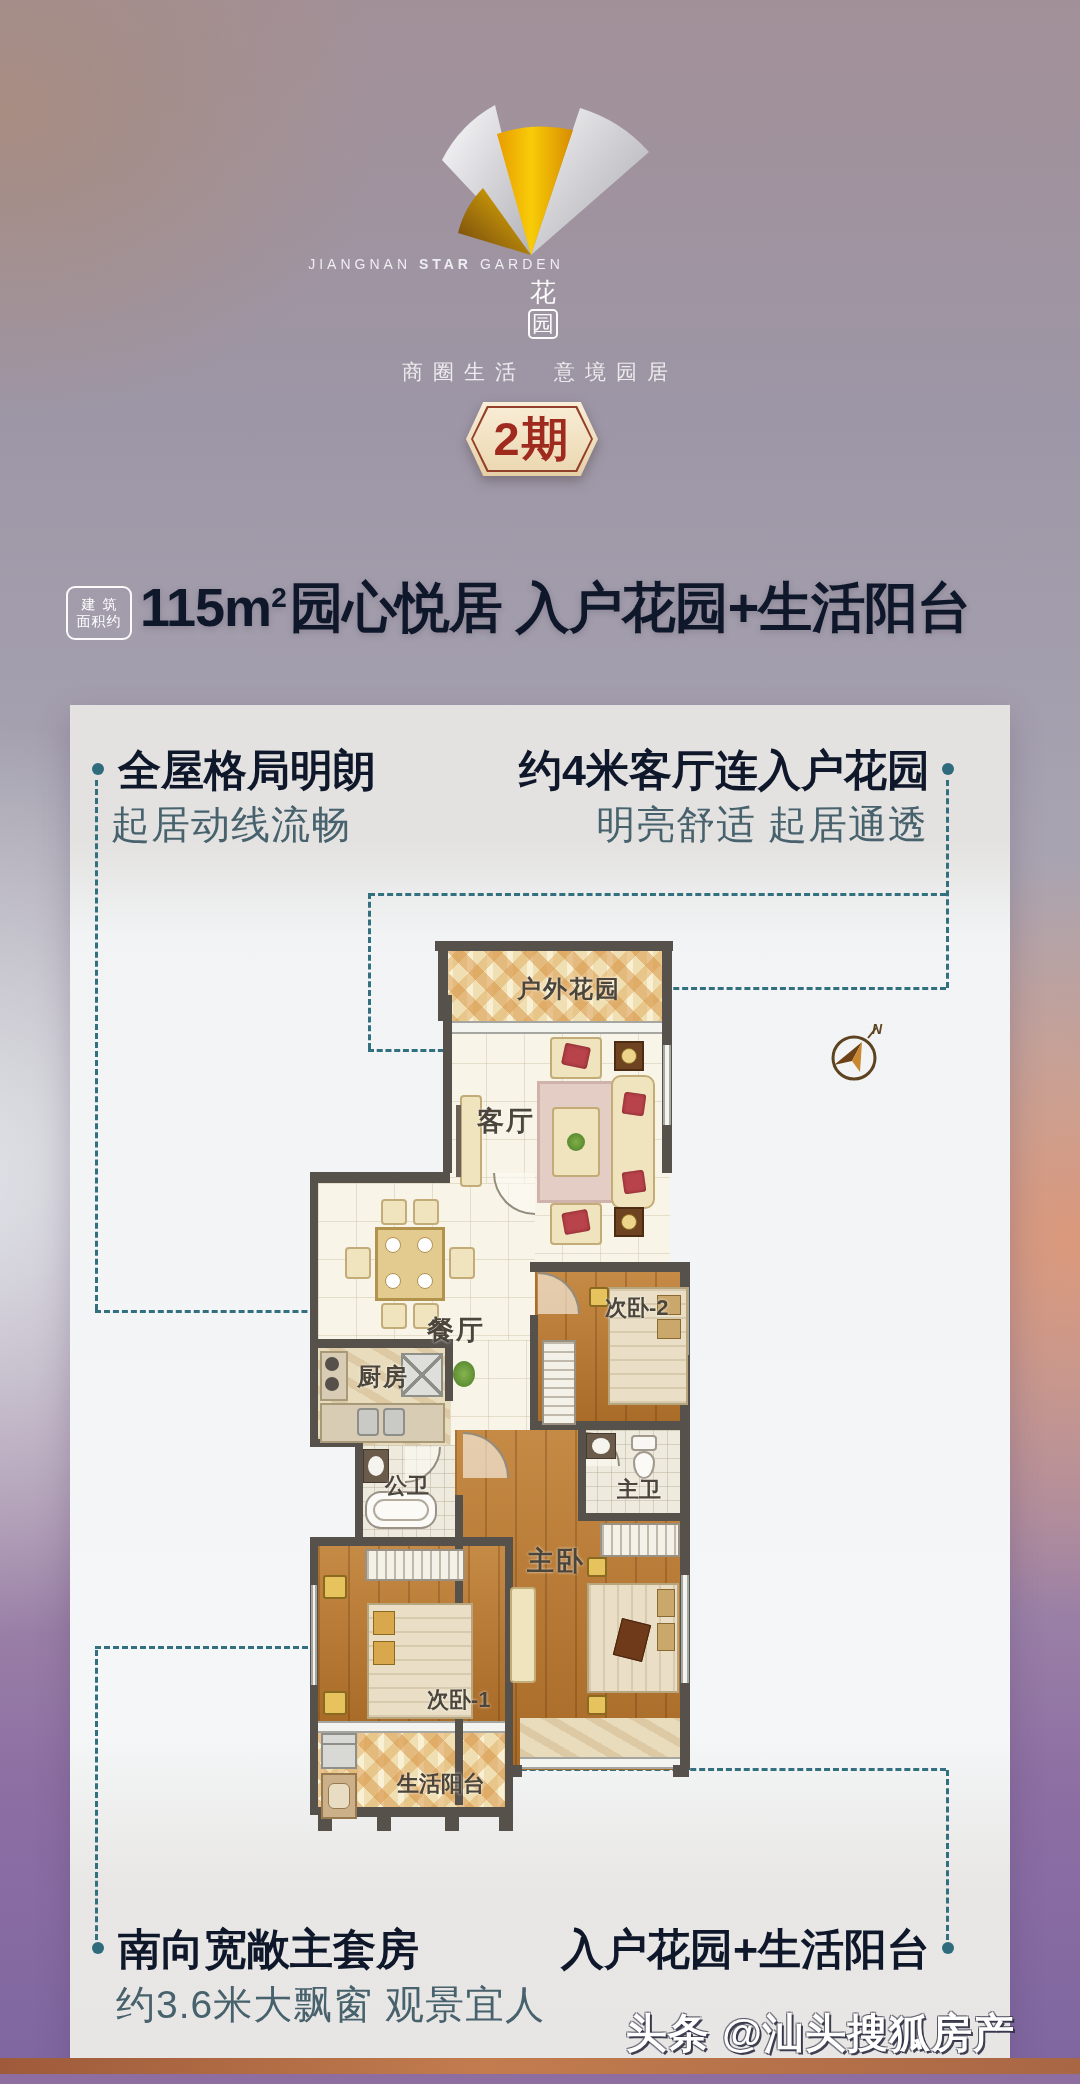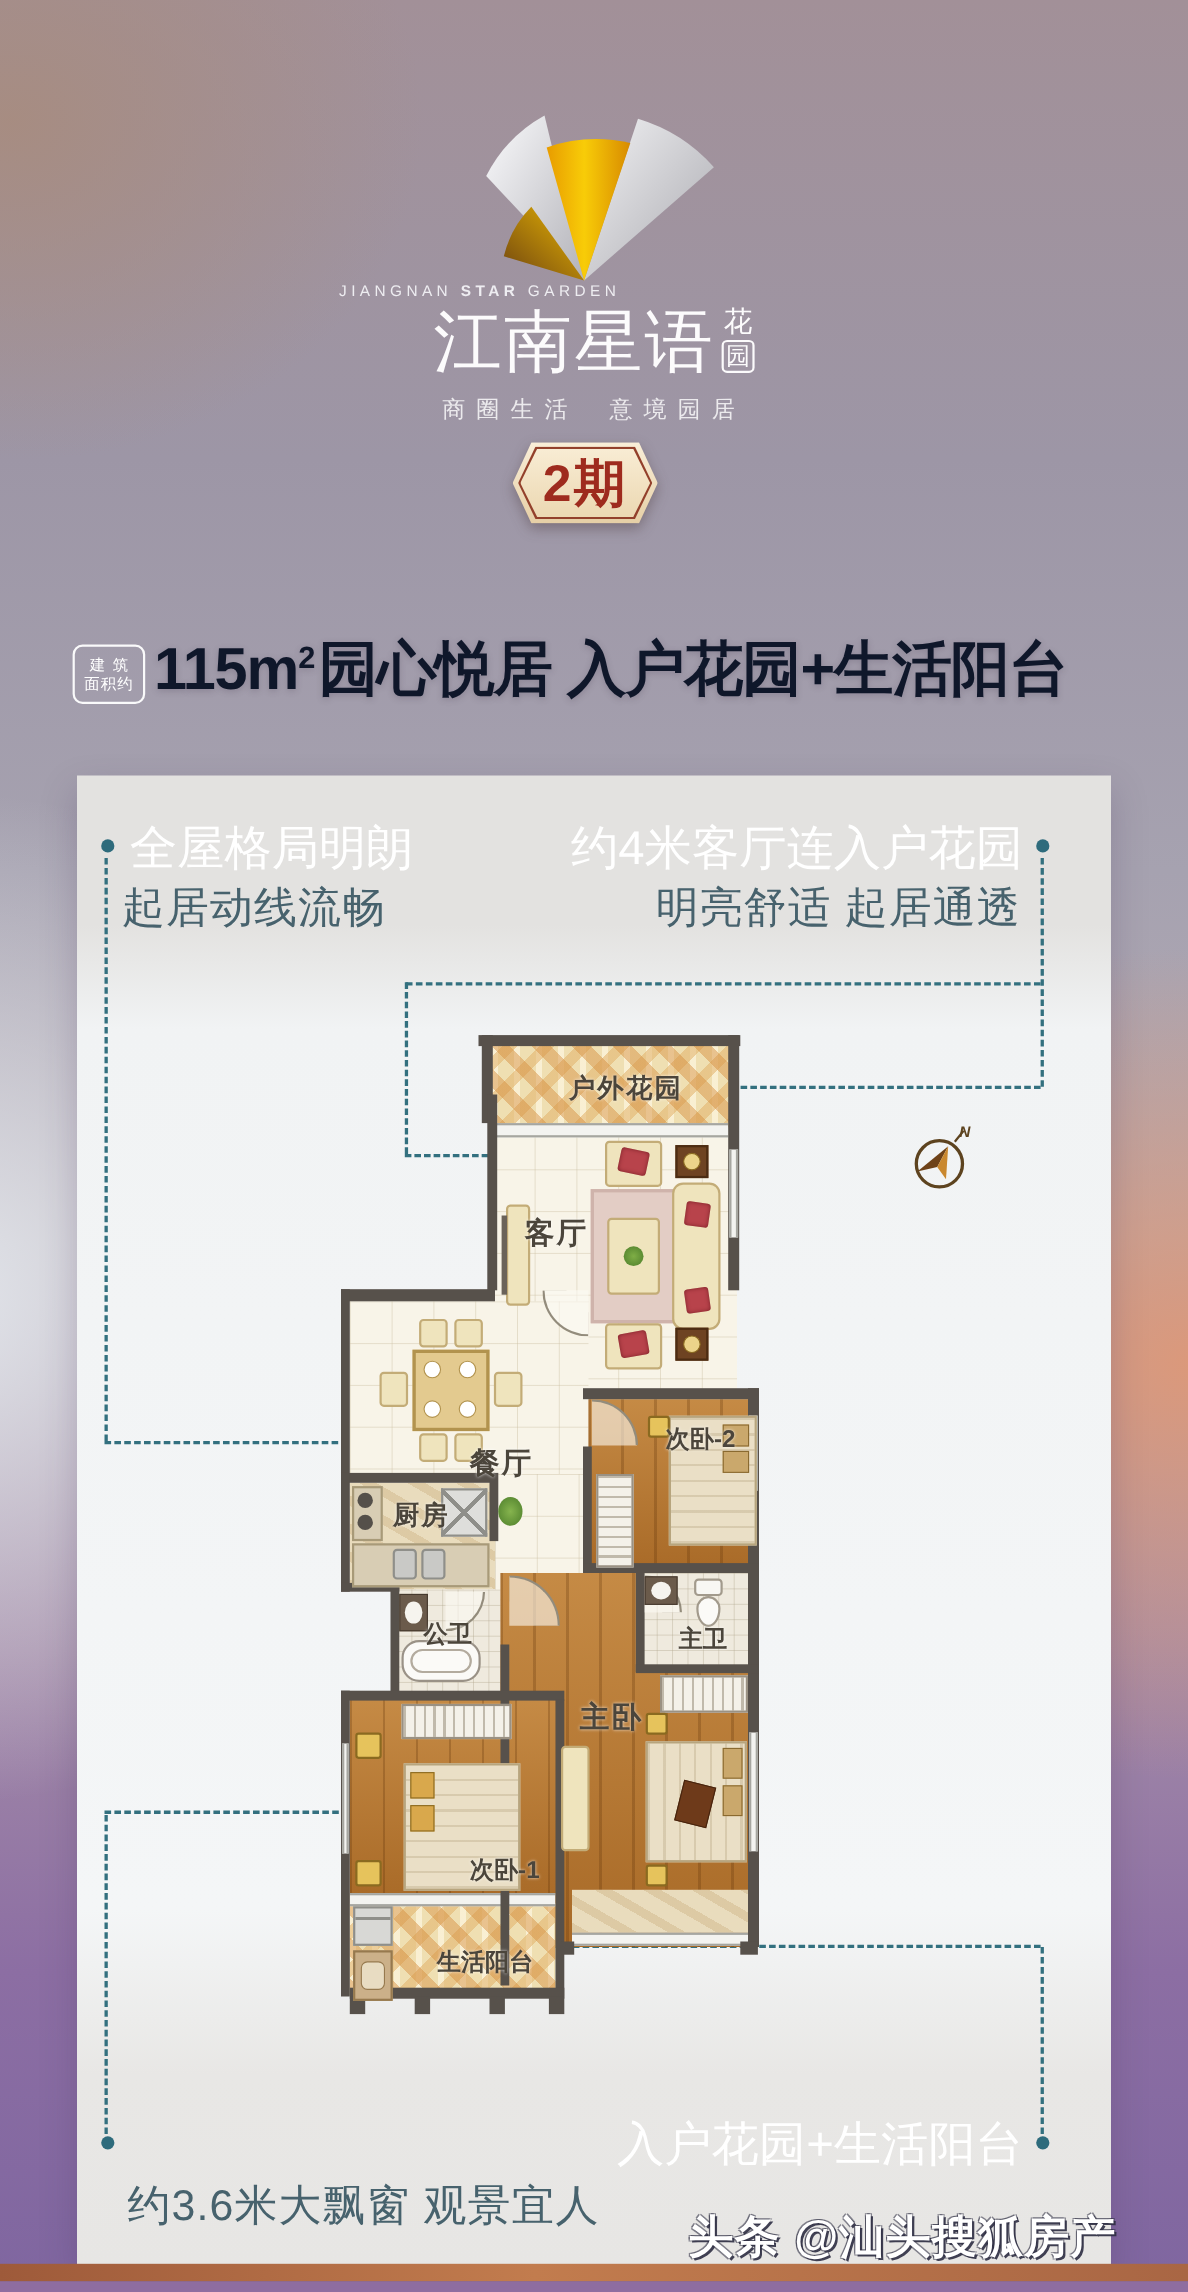--- a/index.html
+++ b/index.html
@@ -49,21 +49,21 @@
   .area-badge .r2{font-size:14px;letter-spacing:1px;}
   .headline{position:absolute;left:140px;top:572px;width:900px;color:#0f172a;
     font-size:54px;font-weight:800;letter-spacing:-1px;white-space:nowrap;
     text-shadow:0 2px 6px rgba(70,60,80,.25);}
   .headline sup{font-size:28px;font-weight:800;vertical-align:super;margin-right:4px;}
   
   .card{position:absolute;left:70px;top:705px;width:940px;height:1357px;
     background:linear-gradient(180deg,#e3e2e0 0%,#e3e2e0 10%,#f1f3f4 17%,#f4f6f7 76%,#e8e7e5 87%,#e7e6e4 100%);
     box-shadow:0 12px 30px rgba(70,50,90,.25);}
   
-  .co-title{position:absolute;font-size:43px;font-weight:400;color:#ffffff;white-space:nowrap;}
+  .co-title{position:absolute;font-size:43px;font-weight:700;color:#0f172a;white-space:nowrap;}
   .co-sub{position:absolute;font-size:39px;font-weight:400;color:#47626d;letter-spacing:1px;white-space:nowrap;}
   .dot{position:absolute;width:12px;height:12px;border-radius:50%;background:#2e6b7c;}
   .dash-v{position:absolute;width:0;border-left:3px dashed #33707f;}
   .dash-h{position:absolute;height:0;border-top:3px dashed #33707f;}
   
   .plan{position:absolute;left:305px;top:935px;width:390px;height:905px;text-align:right;}
   .plan *{position:absolute;box-sizing:border-box;}
   .wall{background:#57514b;}
   .floor{background-color:#f8f4e8;
     background-image:linear-gradient(90deg,rgba(205,193,165,.45) 1px,transparent 1px),
@@ -129,21 +129,21 @@
     <path d="M106,185 L17,90 A130,130 0 0 1 70,35 Z" fill="url(#gSilverL)"></path>
     <path d="M106,185 L33,163 A96,96 0 0 1 58,118 Z" fill="url(#gGoldDark)"></path>
     <path d="M106,185 L155,38 A150,150 0 0 1 224,82 Z" fill="url(#gSilverR)"></path>
     <path d="M106,185 L72,64 A140,140 0 0 1 148,60 Z" fill="url(#gGold)"></path>
   </svg>
 
   <div class="brand-en">
     <span>JIANGNAN</span>&nbsp;<b>STAR</b>&nbsp;<span>GARDEN</span>
   </div>
   <div class="brand-cn">
-    <span class="brand-cn-main">江南星语</span><span class="brand-suffix"><span class="t">花</span><span class="b">园</span></span>
+    <span class="brand-suffix"><span class="t">花</span><span class="b">园</span></span>
   </div>
   <div class="tagline">
     <span>商圈生活</span><span>意境园居</span>
   </div>
 
   <div class="badge-wrap">
     <div class="hex l1"></div>
     <div class="hex l2"></div>
     <div class="hex l3"></div>
     <div class="badge-text">2期</div>
@@ -176,20 +176,21 @@
   <div class="dot" style="left:477px;top:1306px;"></div>
   <div class="dot" style="left:503px;top:1043px;"></div>
   <div class="dot" style="left:599px;top:981px;"></div>
   <div class="dot" style="left:558px;top:1642px;"></div>
   <div class="dot" style="left:482px;top:1762px;"></div>
 
   <div class="co-title" style="left:118px;top:742px;">全屋格局明朗</div>
   <div class="co-sub" style="left:111px;top:798px;">起居动线流畅</div>
   <div class="co-title" style="right:150px;top:742px;">约4米客厅连入户花园</div>
   <div class="co-sub" style="right:152px;top:798px;">明亮舒适 起居通透</div>
+  <div class="co-title" style="left:118px;top:1921px;">南向宽敞主套房</div>
   <div class="co-sub" style="left:116px;top:1978px;">约3.6米大飘窗 观景宜人</div>
   <div class="co-title" style="right:150px;top:1921px;">入户花园+生活阳台</div>
 
   <div class="plan">
 
     <div class="tile" style="left:142px;top:13px;width:221px;height:77px;"></div>
     <div class="floor" style="left:143px;top:90px;width:222px;height:242px;"></div>
     <div class="floor" style="left:13px;top:248px;width:217px;height:162px;"></div>
     <div class="floor" style="left:145px;top:405px;width:82px;height:205px;"></div>
     <div class="wood" style="left:230px;top:337px;width:155px;height:158px;"></div>

